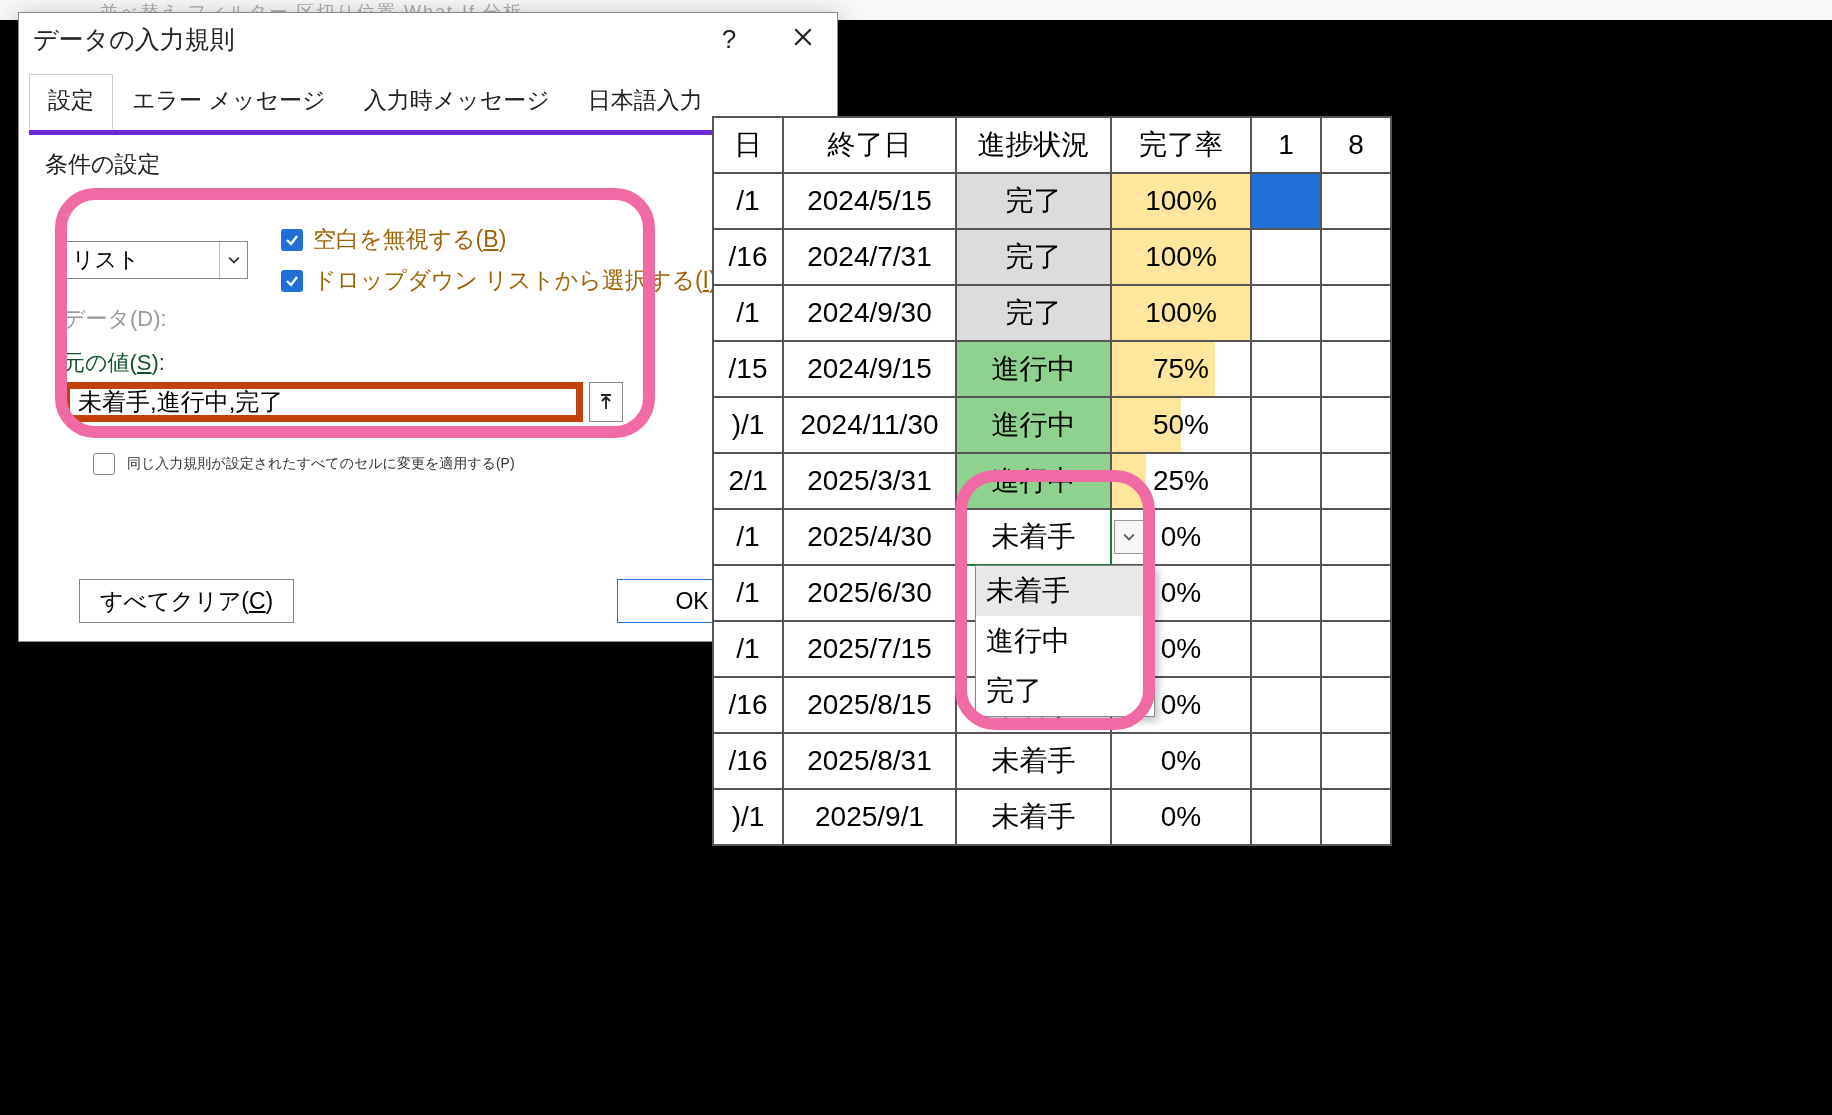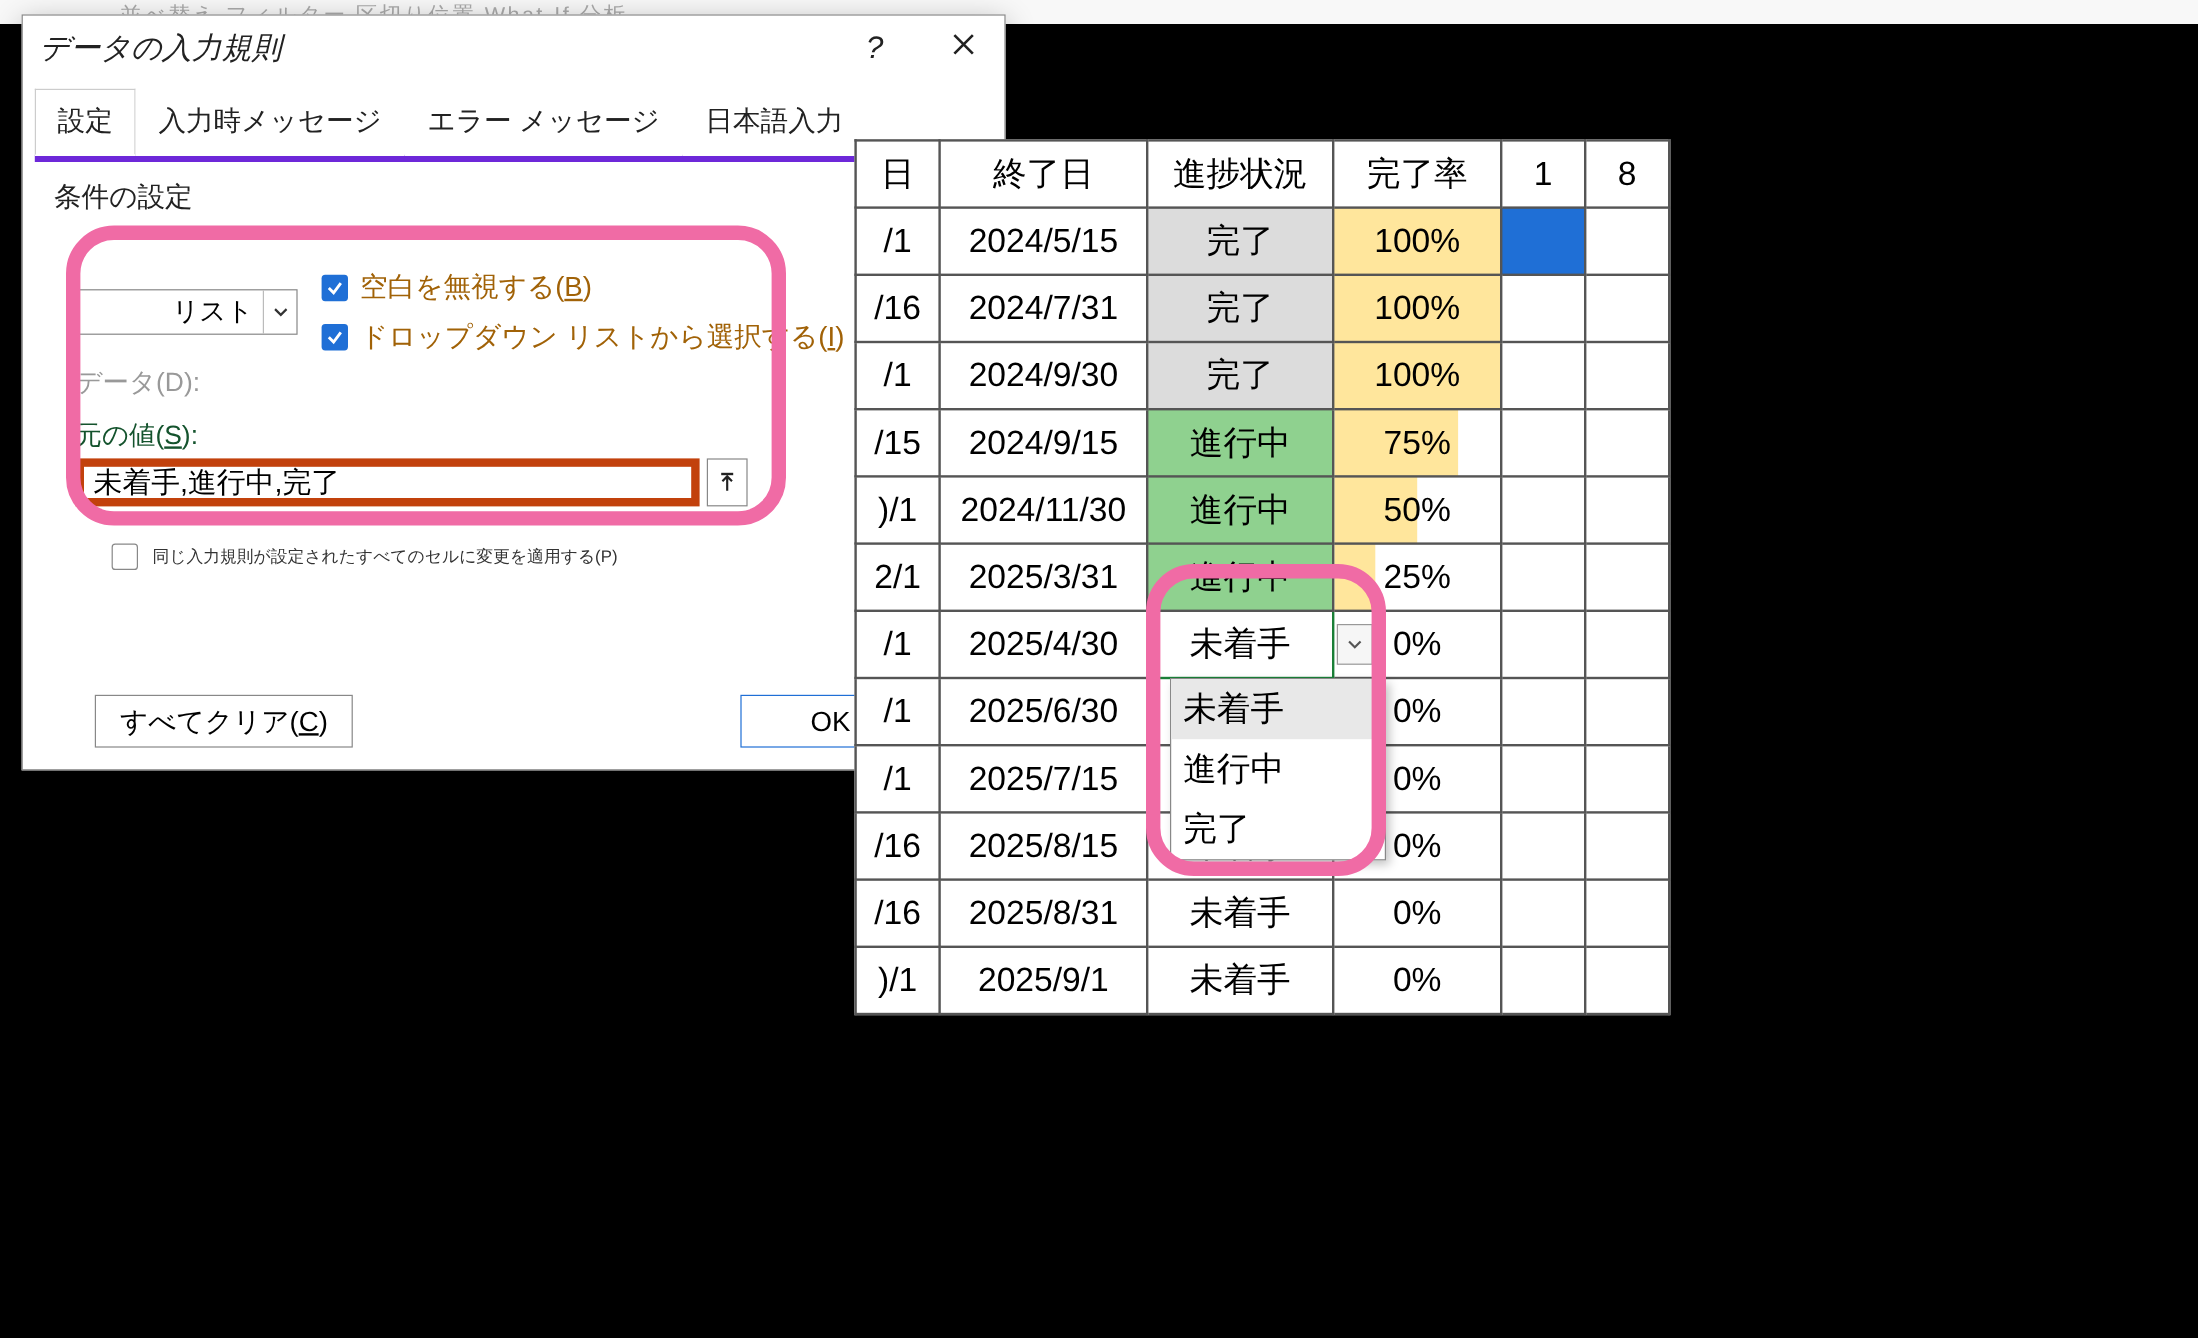--- a/index.html
+++ b/index.html
@@ -7,42 +7,42 @@
 
 
 .ribbon-bg { position: absolute; top: 0; left: 0; right: 0; height: 20px; background: #f8f8f8; color: #aaa; font-size: 18px; padding-left: 100px; letter-spacing: 2px; }
 
 
 .dialog {
   position: absolute; left: 18px; top: 12px; width: 820px; height: 630px;
   background: #fff; border: 1px solid #888; box-shadow: 0 6px 24px rgba(0,0,0,0.3);
   display: flex; flex-direction: column;
 }
-.dlg-titlebar { display:flex; align-items:center; justify-content:space-between; height:52px; padding:0 14px;font-style:italic; }
+.dlg-titlebar { display:flex; align-items:center; justify-content:space-between; height:52px; padding:0 14px; }
 .dlg-title { font-size: 25px; color:#222; }
 .dlg-btns { display:flex; gap:34px; align-items:center; }
 .dlg-help, .dlg-close { font-size:26px; color:#222; cursor:pointer; width:40px; text-align:center; }
 .dlg-close svg { width:22px; height:22px; }
 
 
 .tabs { display:flex; border-bottom:6px solid #6d28d9; margin: 8px 10px 0 10px; }
 .tab { padding: 10px 18px 12px 18px; font-size:23px; color:#222; border:1px solid transparent; border-bottom:none; cursor:pointer; position:relative; top:1px; background:#fff;}
 .tab.active { border-color:#ccc; border-bottom:2px solid #fff; }
 
 
 .dlg-body { padding: 14px 26px 0 26px; flex:1; position:relative; }
 .section-label { font-size:23px; color:#222; margin-bottom: 10px; }
 
 
 .highlight-box {
   position:absolute; left:55px; top:188px; width:600px; height:250px;
   border: 12px solid #f06ba5; border-radius: 40px; pointer-events:none; z-index:50;
 }
 
-.row { display:flex; align-items:center; gap: 20px; margin-bottom: 8px; text-align: right; }
+.row { display:flex; align-items:center; gap: 33px; margin-bottom: 8px; }
 .field-label { font-size:22px; color:#14532d; margin: 8px 0 4px 0; }
 .field-label.disabled { color:#999; }
 .select-like { display:flex; align-items:center; border:1px solid #888; height:38px; width:185px; background:#fff; }
 .select-like.disabled { background:#f4f4f4; color:#888; border-color:#bbb;}
 .select-like .sel-text { flex:1; padding:0 8px; font-size:22px; }
 .select-like .sel-btn { width:28px; height:100%; display:flex; align-items:center; justify-content:center; border-left:1px solid #bbb; }
 .select-like .sel-btn svg{width:12px;height:12px;}
 
 .chk { display:flex; align-items:center; gap:10px; font-size:23px; color:#a16207; }
 .chk-box { width:22px; height:22px; background:#1f6fd6; border-radius:3px; display:flex; align-items:center; justify-content:center; }
@@ -110,22 +110,22 @@
       <div class="dlg-close">
         <svg viewBox="0 0 20 20">
             <path d="M3 3 L17 17 M17 3 L3 17" stroke="#222" stroke-width="2" fill="none"></path>
           </svg>
       </div>
     </div>
   </div>
 
   <div class="tabs">
     <div class="tab active">設定</div>
+    <div class="tab">エラー メッセージ</div>
     <div class="tab">入力時メッセージ</div>
-    <div class="tab">エラー メッセージ</div>
     <div class="tab">日本語入力</div>
   </div>
 
   <div class="dlg-body">
     <div class="section-label">条件の設定</div>
 
     <div style="padding-left:18px;">
       <div class="field-label" style="visibility:hidden">入力値の種類(A):</div>
 
       <div class="row">

